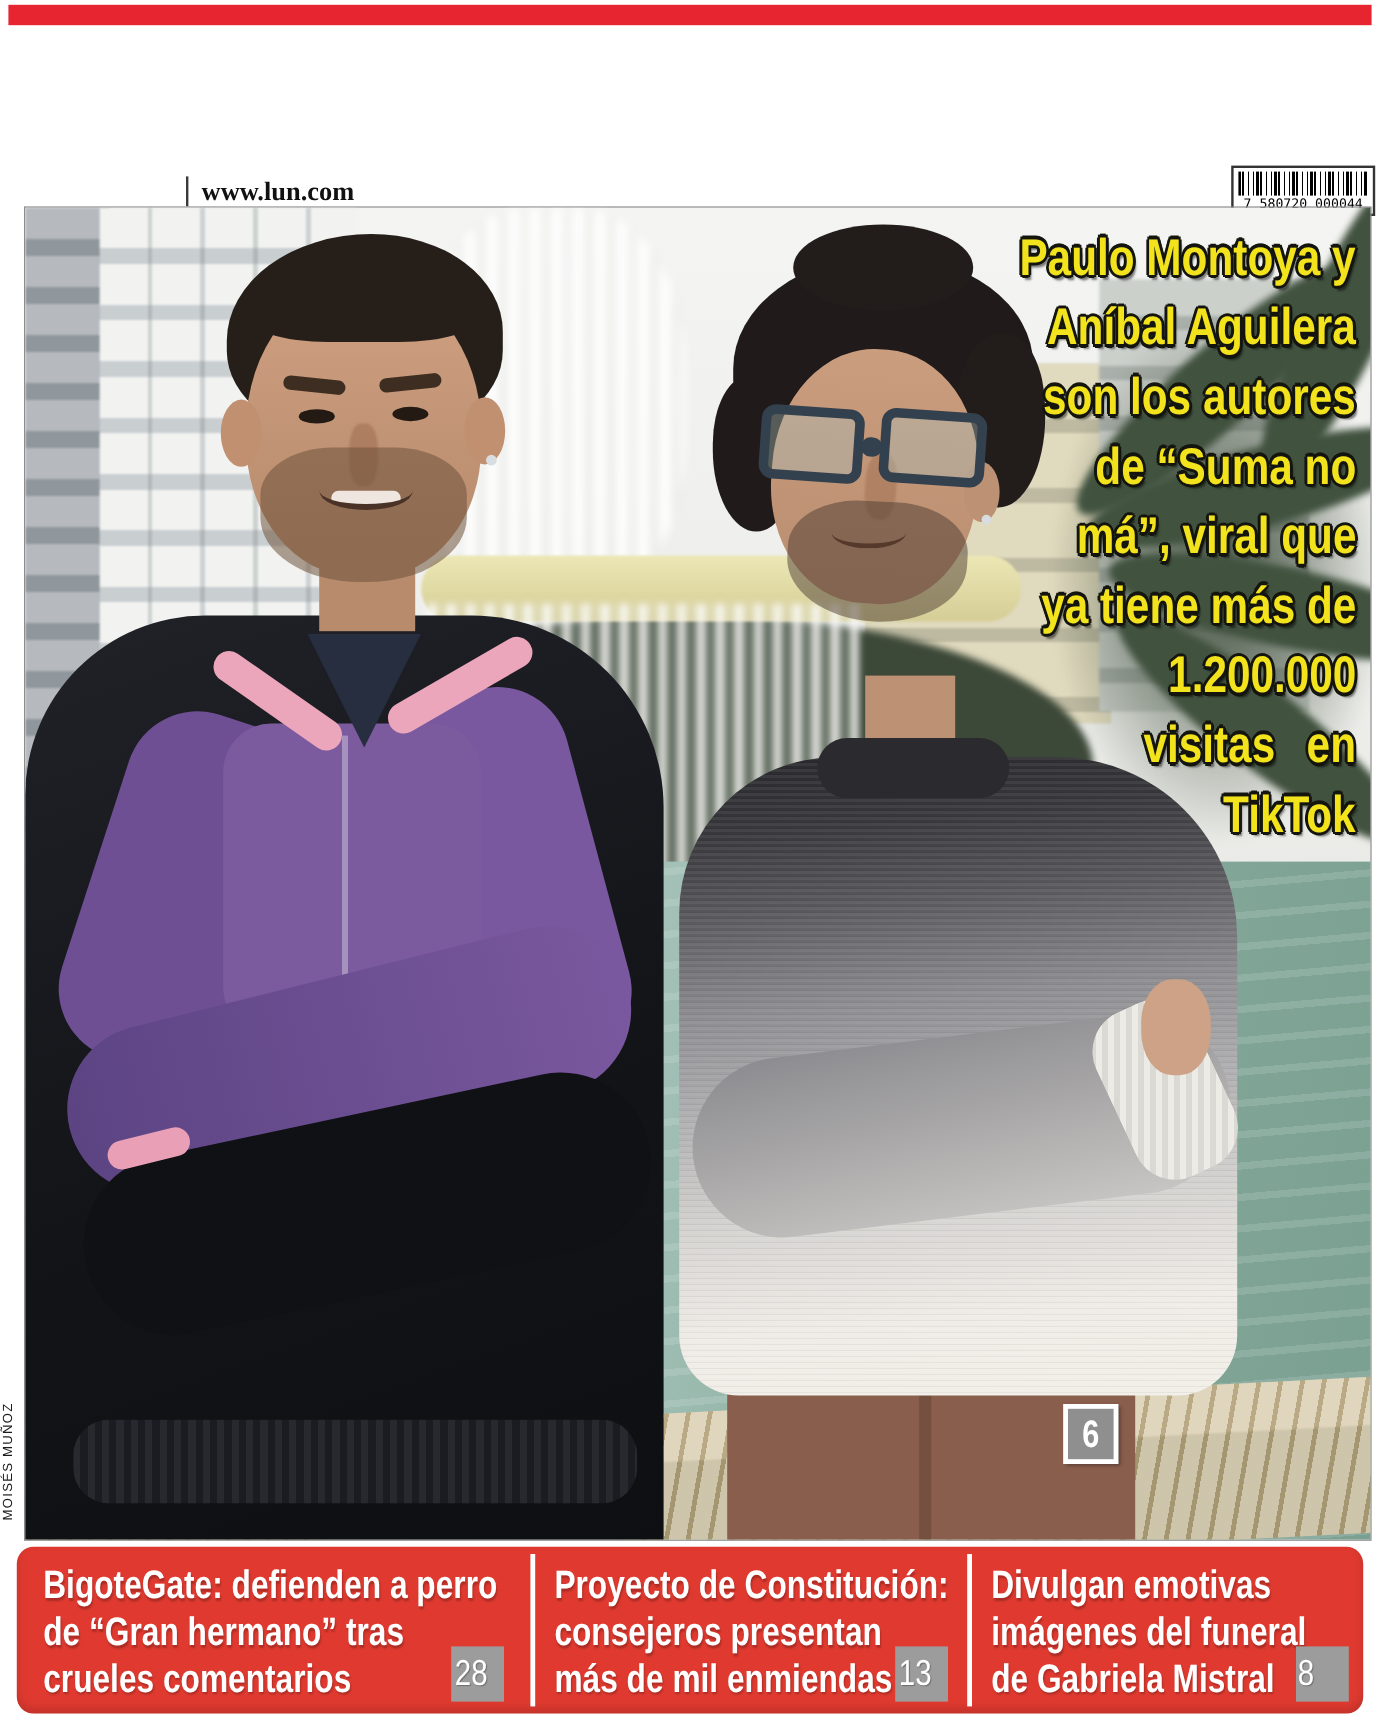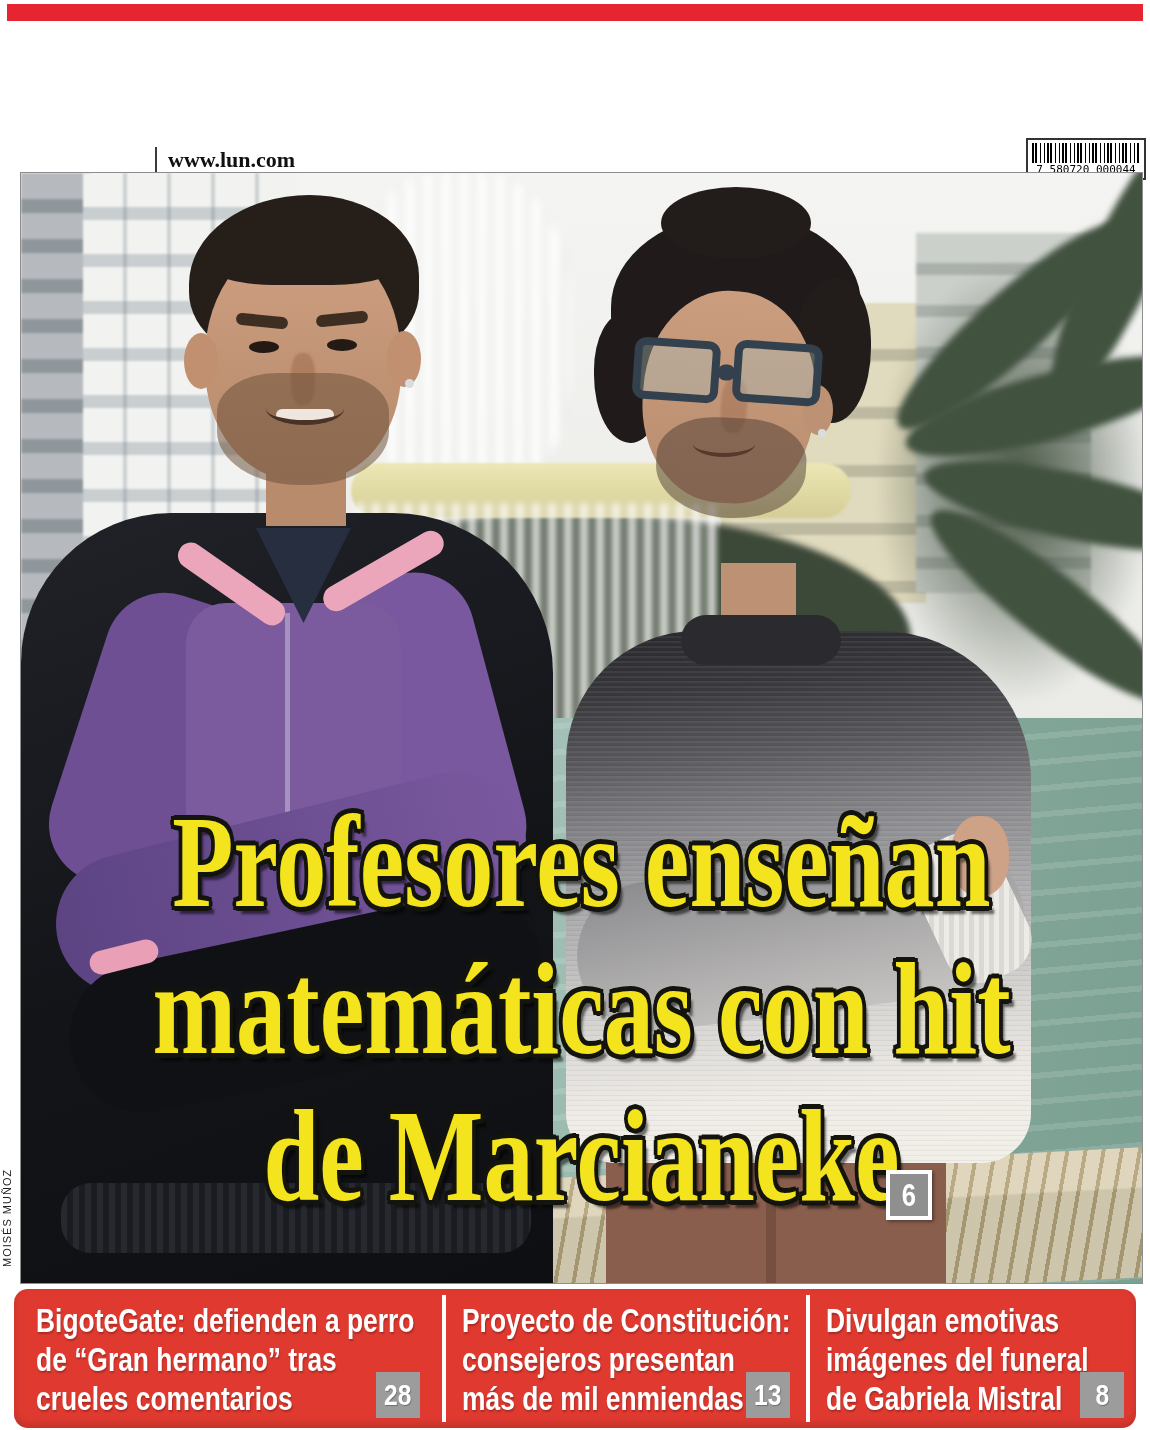--- a/index.html
+++ b/index.html
@@ -198,22 +198,22 @@
     border-radius:14px; display:flex; box-shadow:inset 0 -4px 8px rgba(0,0,0,.15); }
   .teaser { position:relative; padding:12px 0 0 16px; }
   .teaser.c1 { width:428px; padding-left:22px; }
   .teaser.c2 { width:360px; }
   .teaser.c3 { width:322px; }
   .t-divider { width:4px; margin:6px 0; background:#ffffff; }
   .t-line { color:#ffffff; font-weight:bold; font-size:33px; line-height:39px;
     white-space:nowrap; transform:scaleX(.8); transform-origin:left center;
     text-shadow:1px 2px 2px rgba(0,0,0,.25); }
   .t-page { position:absolute; bottom:10px; width:44px; height:46px; background:#9c9c9c;
-    color:#ffffff; font-weight:bold; font-size:30px; display:flex; align-items:center;
-    justify-content:center; text-shadow:1px 1px 1px rgba(0,0,0,.3);margin-left:16px; }
+    color:#ffffff; font-weight:normal; font-size:30px; display:flex; align-items:center;
+    justify-content:flex-start; text-shadow:1px 1px 1px rgba(0,0,0,.3);margin-left:16px; }
   .teaser.c1 .t-page { right:22px; }
   .teaser.c2 .t-page { right:16px; }
   .teaser.c3 .t-page { right:8px; }
   .t-page > span { transform:scaleX(.82); }
 </style>
 </head>
 <body>
 
 <div class="page">
 
@@ -298,26 +298,32 @@
       <div class="rm-stubble"></div>
       <div class="rm-smile"></div>
       <div class="rm-glasses">
         <span class="rm-lens-l"></span>
         <span class="rm-lens-r"></span>
         <span class="rm-bridge"></span>
       </div>
     </div>
   </div>
 
-
-  <div class="abs headline">
-    <div class="headline-line">Profesores enseñan</div>
-    <div class="headline-line">matemáticas con hit</div>
-    <div class="headline-line">de Marcianeke</div>
-  </div>
+  <div class="abs kicker">
+    <div class="kicker-line">Paulo Montoya y</div>
+    <div class="kicker-line">Aníbal Aguilera</div>
+    <div class="kicker-line">son los autores</div>
+    <div class="kicker-line">de “Suma no</div>
+    <div class="kicker-line">má”, viral que</div>
+    <div class="kicker-line">ya tiene más de</div>
+    <div class="kicker-line">1.200.000</div>
+    <div class="kicker-line wide">visitas en</div>
+    <div class="kicker-line">TikTok</div>
+  </div>
+
 
   <div class="abs page-ref-main">
     <span>6</span>
   </div>
 
   <div class="abs photo-credit">MOISÉS MUÑOZ</div>
 
   <div class="abs teaser-strip">
     <div class="teaser c1">
       <div class="t-line">BigoteGate: defienden a perro</div>

